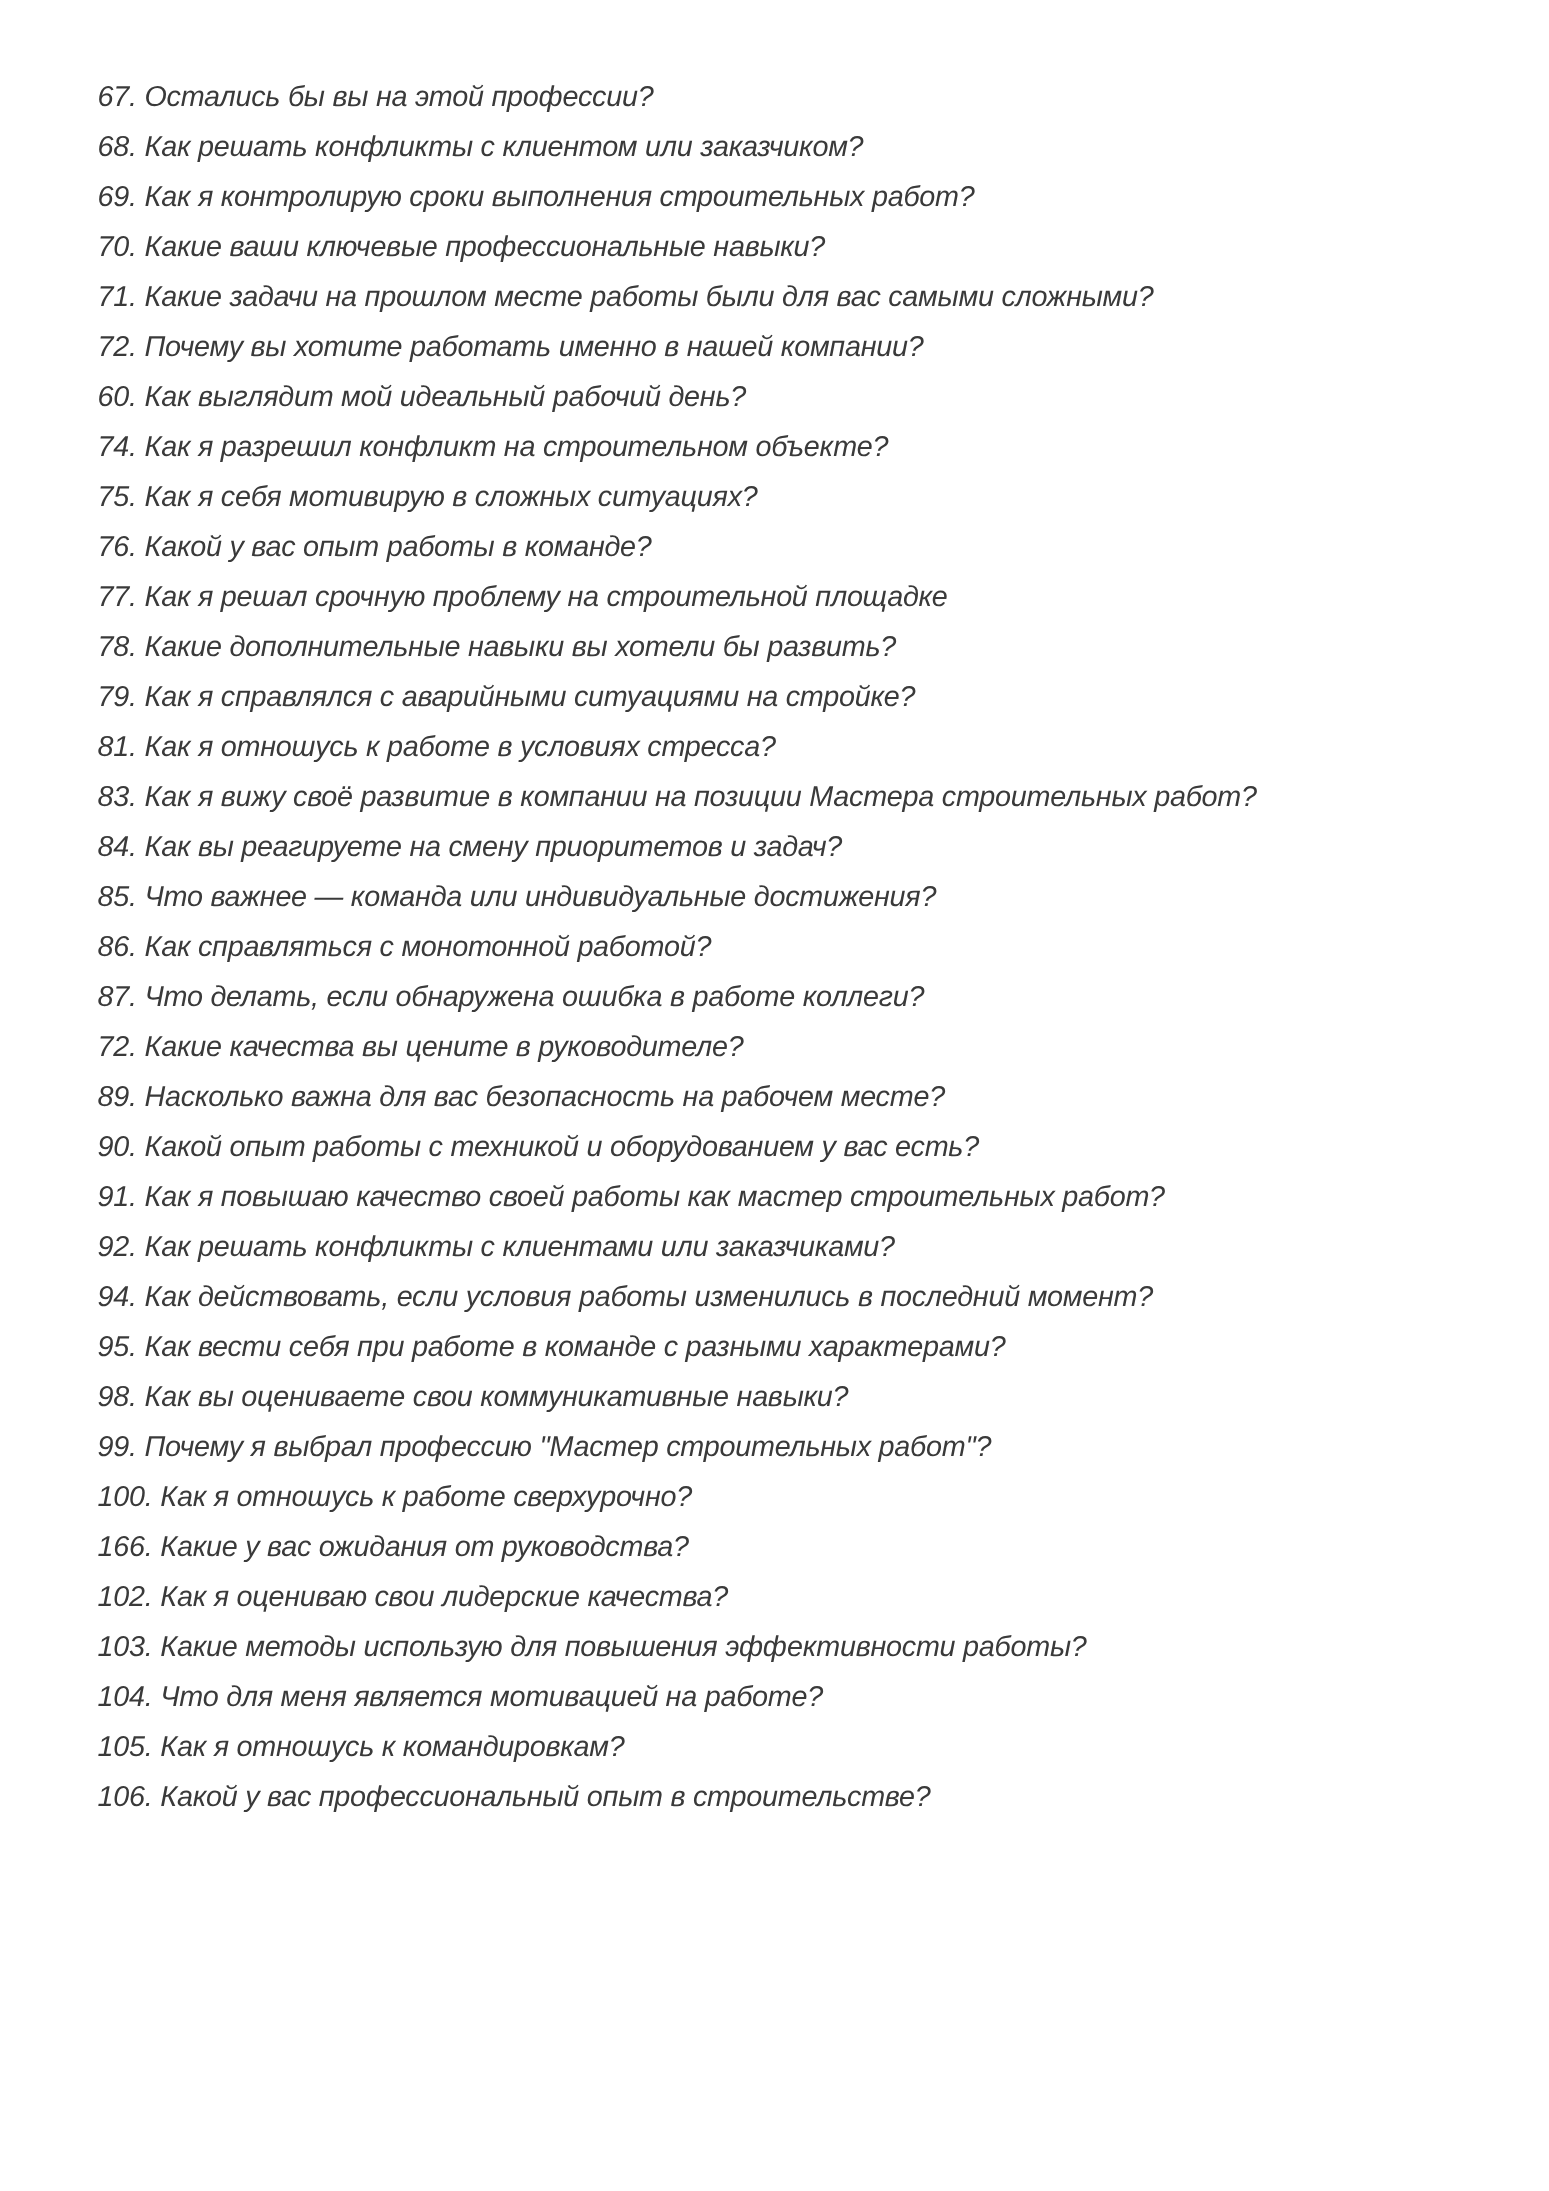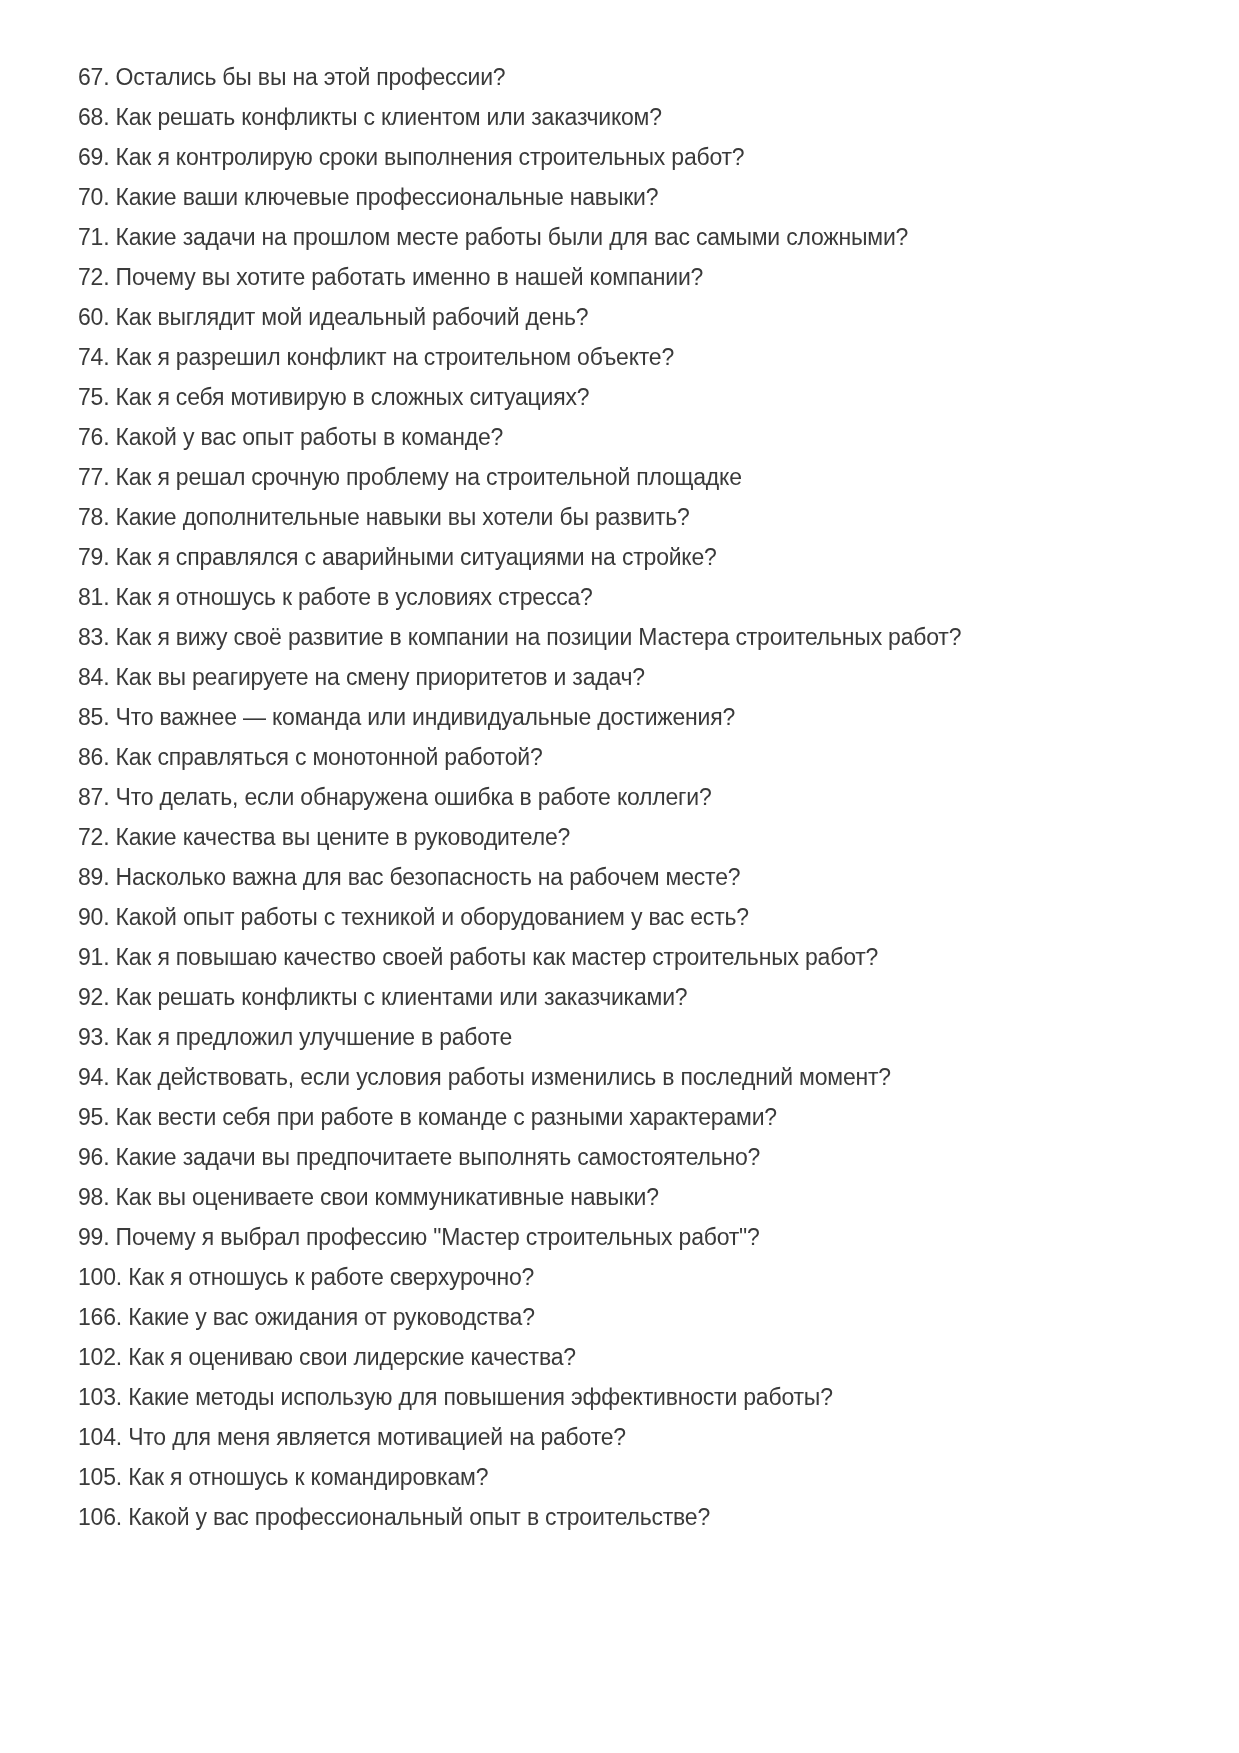--- a/index.html
+++ b/index.html
@@ -17,20 +17,21 @@
     box-sizing: border-box;
     width: 1239px;
     height: 1753px;
     padding: 57px 20px 0 78px;
     background: #ffffff;
   }
   .question-list {
     margin: 0;
     padding: 0;
     list-style: none;
+    font-style: italic;
   }
   .question-line {
     font-size: 23px;
     line-height: 40px;
     color: #3a3a3a;
     white-space: nowrap;
     letter-spacing: -0.2px;
   }
 </style>
 </head>
@@ -55,24 +56,22 @@
       <div class="question-line">83. Как я вижу своё развитие в компании на позиции Мастера строительных работ?</div>
       <div class="question-line">84. Как вы реагируете на смену приоритетов и задач?</div>
       <div class="question-line">85. Что важнее — команда или индивидуальные достижения?</div>
       <div class="question-line">86. Как справляться с монотонной работой?</div>
       <div class="question-line">87. Что делать, если обнаружена ошибка в работе коллеги?</div>
       <div class="question-line">72. Какие качества вы цените в руководителе?</div>
       <div class="question-line">89. Насколько важна для вас безопасность на рабочем месте?</div>
       <div class="question-line">90. Какой опыт работы с техникой и оборудованием у вас есть?</div>
       <div class="question-line">91. Как я повышаю качество своей работы как мастер строительных работ?</div>
       <div class="question-line">92. Как решать конфликты с клиентами или заказчиками?</div>
-      <div class="question-line">93. Как я предложил улучшение в работе</div>
       <div class="question-line">94. Как действовать, если условия работы изменились в последний момент?</div>
       <div class="question-line">95. Как вести себя при работе в команде с разными характерами?</div>
-      <div class="question-line">96. Какие задачи вы предпочитаете выполнять самостоятельно?</div>
       <div class="question-line">98. Как вы оцениваете свои коммуникативные навыки?</div>
       <div class="question-line">99. Почему я выбрал профессию "Мастер строительных работ"?</div>
       <div class="question-line">100. Как я отношусь к работе сверхурочно?</div>
       <div class="question-line">166. Какие у вас ожидания от руководства?</div>
       <div class="question-line">102. Как я оцениваю свои лидерские качества?</div>
       <div class="question-line">103. Какие методы использую для повышения эффективности работы?</div>
       <div class="question-line">104. Что для меня является мотивацией на работе?</div>
       <div class="question-line">105. Как я отношусь к командировкам?</div>
       <div class="question-line">106. Какой у вас профессиональный опыт в строительстве?</div>
     </div>

